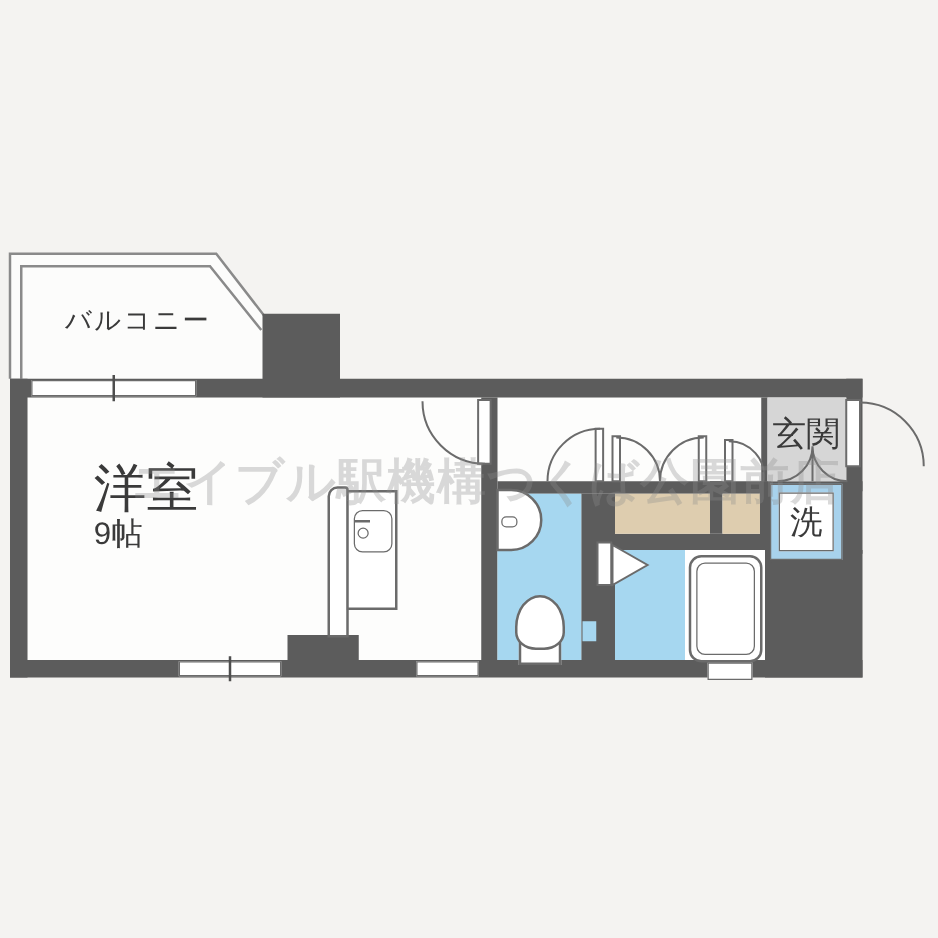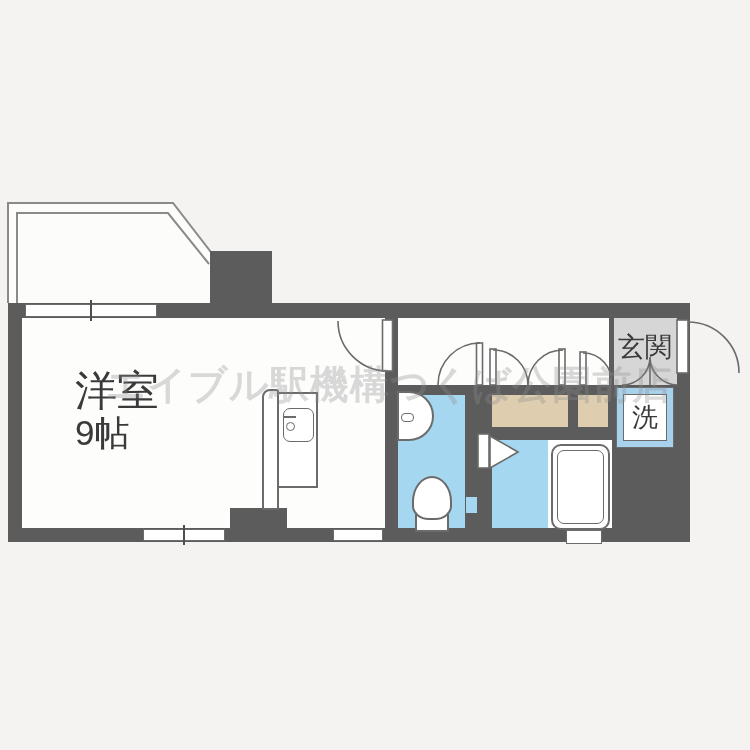--- a/index.html
+++ b/index.html
@@ -99,21 +99,22 @@
       <rect x="580" y="352" width="6" height="33" fill="#fff"></rect>
       <path d="M 583,353 A 28 28 0 0 1 611,385"></path>
       <rect x="677" y="320" width="11" height="53" fill="#fff"></rect>
       <path d="M 688,322 A 51 51 0 0 1 739,373"></path>
       <path d="M 622,385 A 28 28 0 0 0 650,357 M 678,385 A 28 28 0 0 1 650,357 M 650,357 L 650,385"></path>
       <rect x="478" y="434" width="11" height="34" fill="#fff"></rect>
       <polygon points="490,436 518,452 490,468" fill="#fff"></polygon>
     </g>
   </svg>
 
+  <div class="label" style="left:52px;top:242px;font-size:21px;letter-spacing:2px;z-index:20;">バルコニー</div>
   <div class="abs" style="left:75px;top:368px;width:130px;text-align:left;color:var(--text);z-index:20;">
     <div style="font-size:42px;line-height:1.1;">洋室</div>
-    <div style="font-size:35px;line-height:1.1;">9帖</div>
+    <div style="font-size:25px;line-height:1.1;">9帖</div>
   </div>
   <div class="label" style="left:618px;top:329px;font-size:27px;z-index:20;font-family:Liberation Serif, serif;">玄関</div>
 
   <div class="watermark">エイブル駅機構つくば公園前店</div>
 
 </div>
 
 </body></html>

